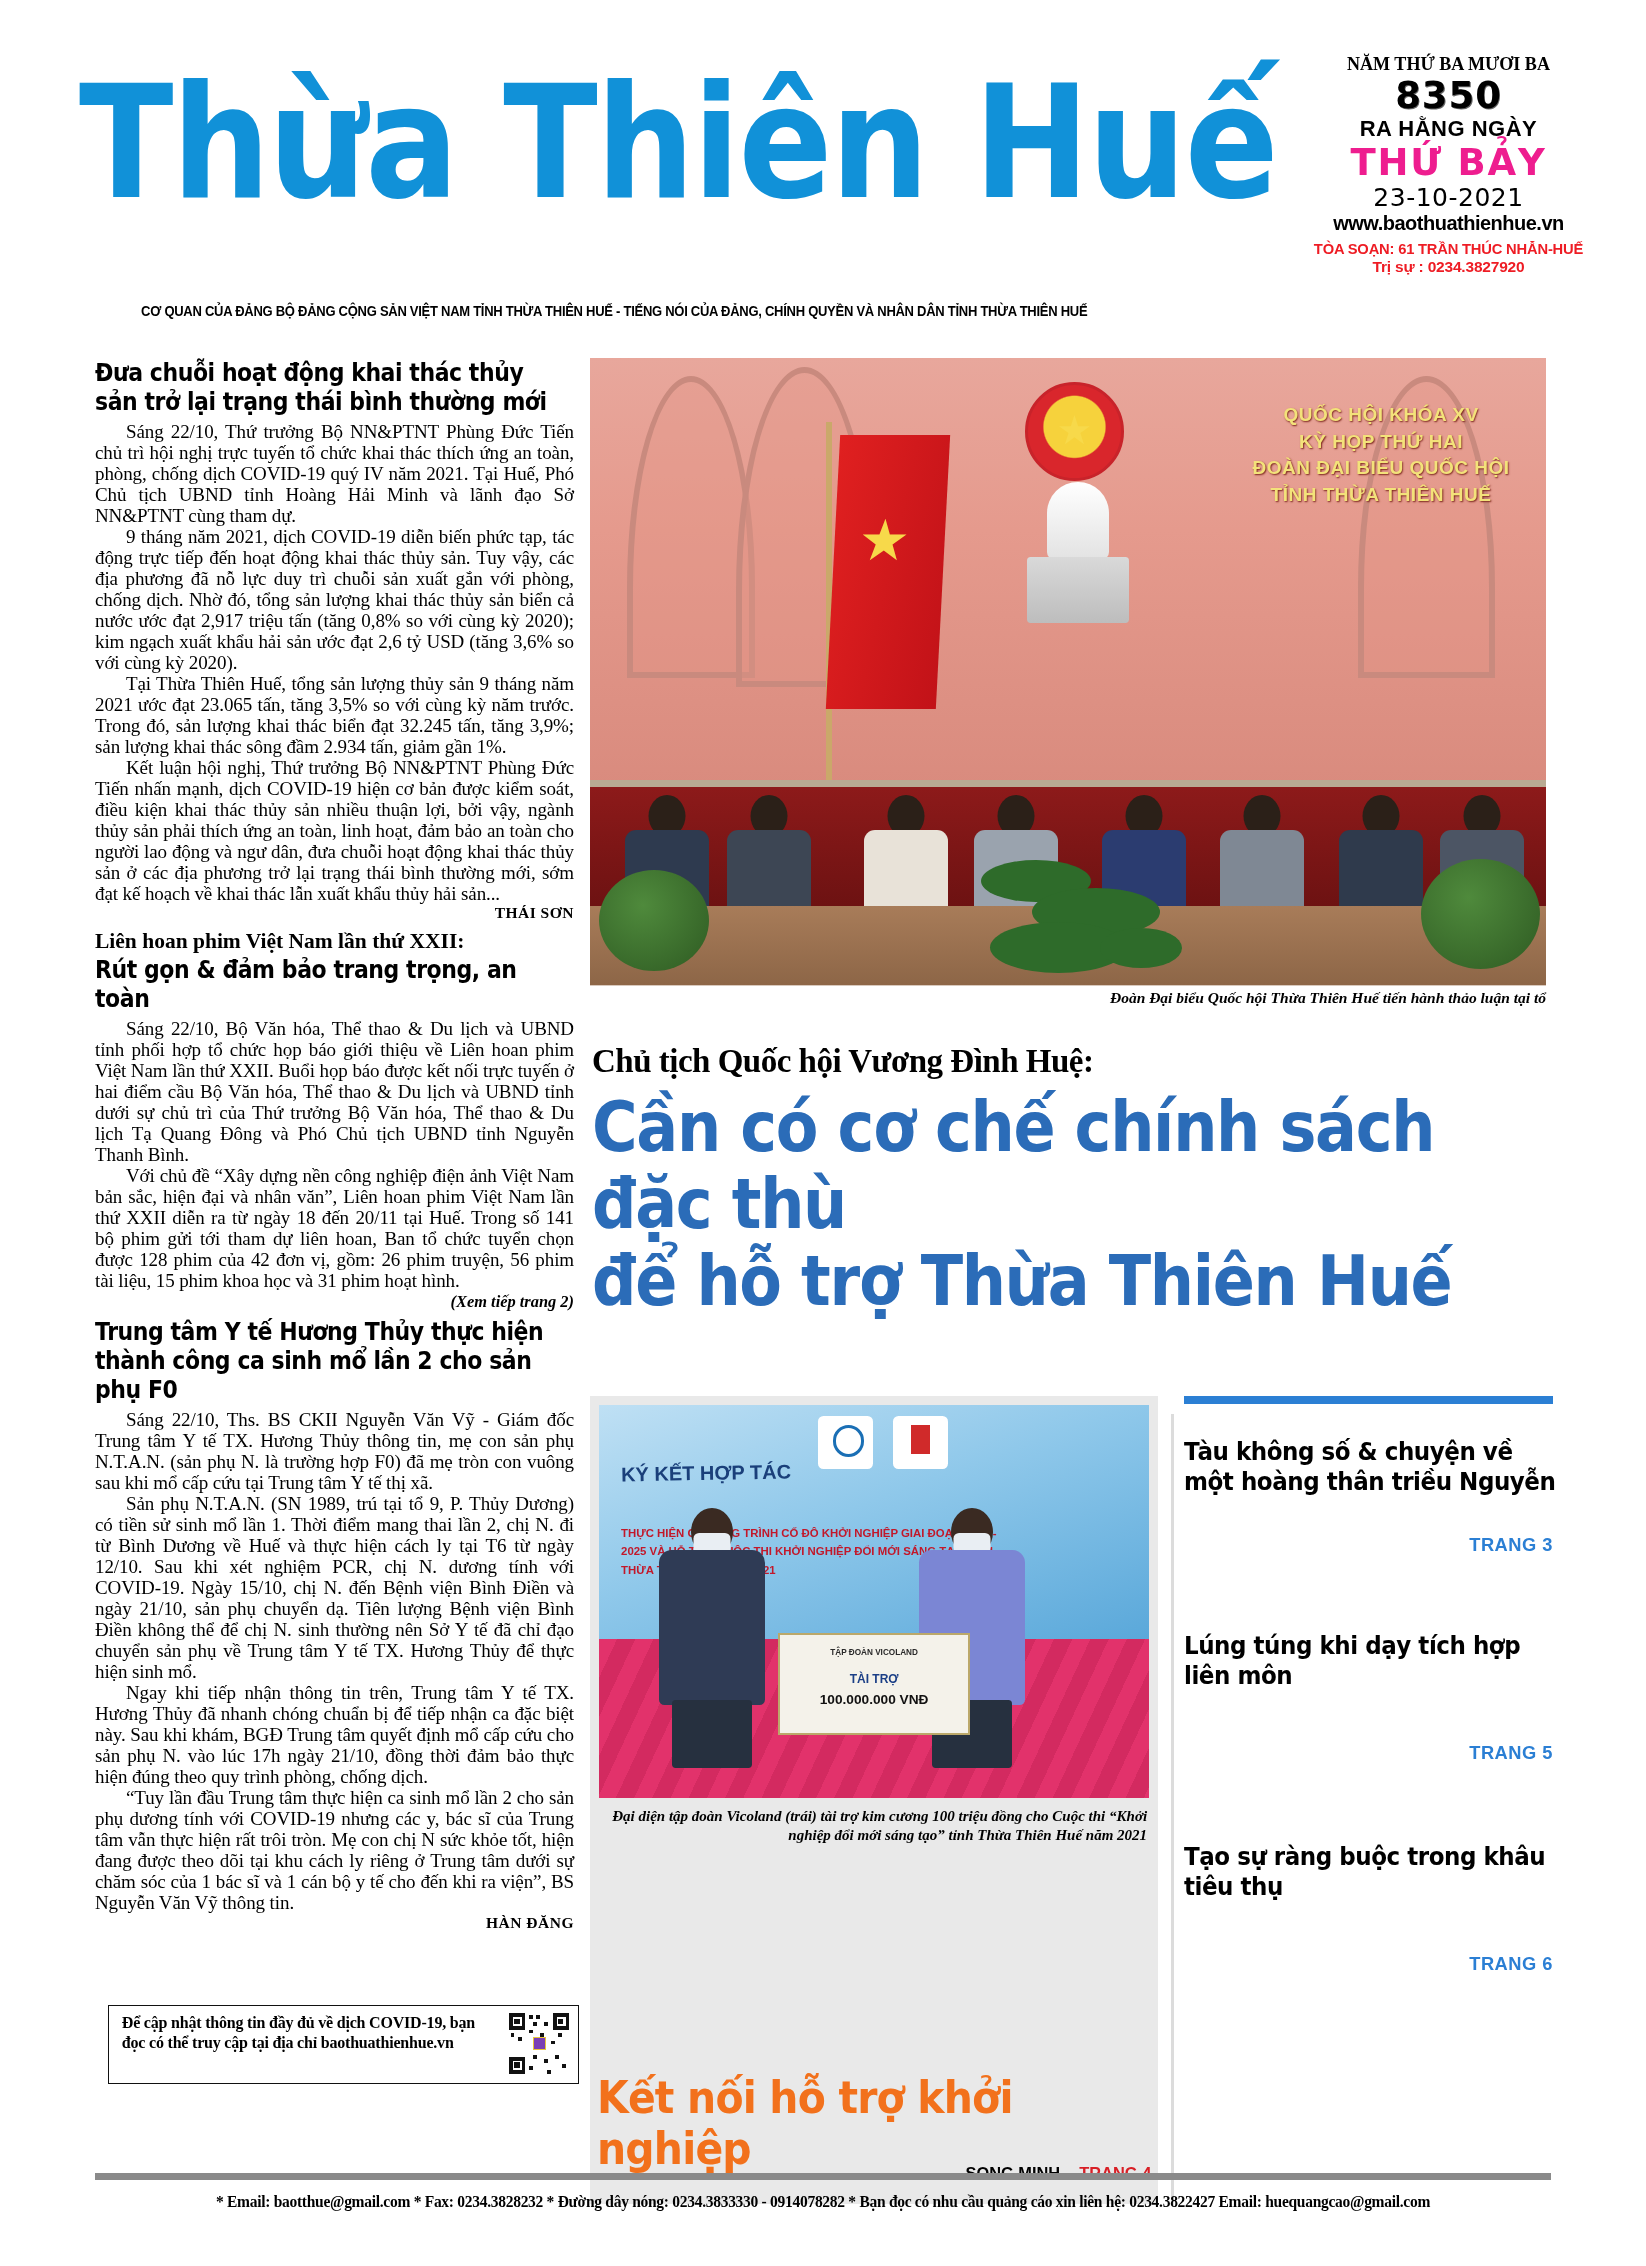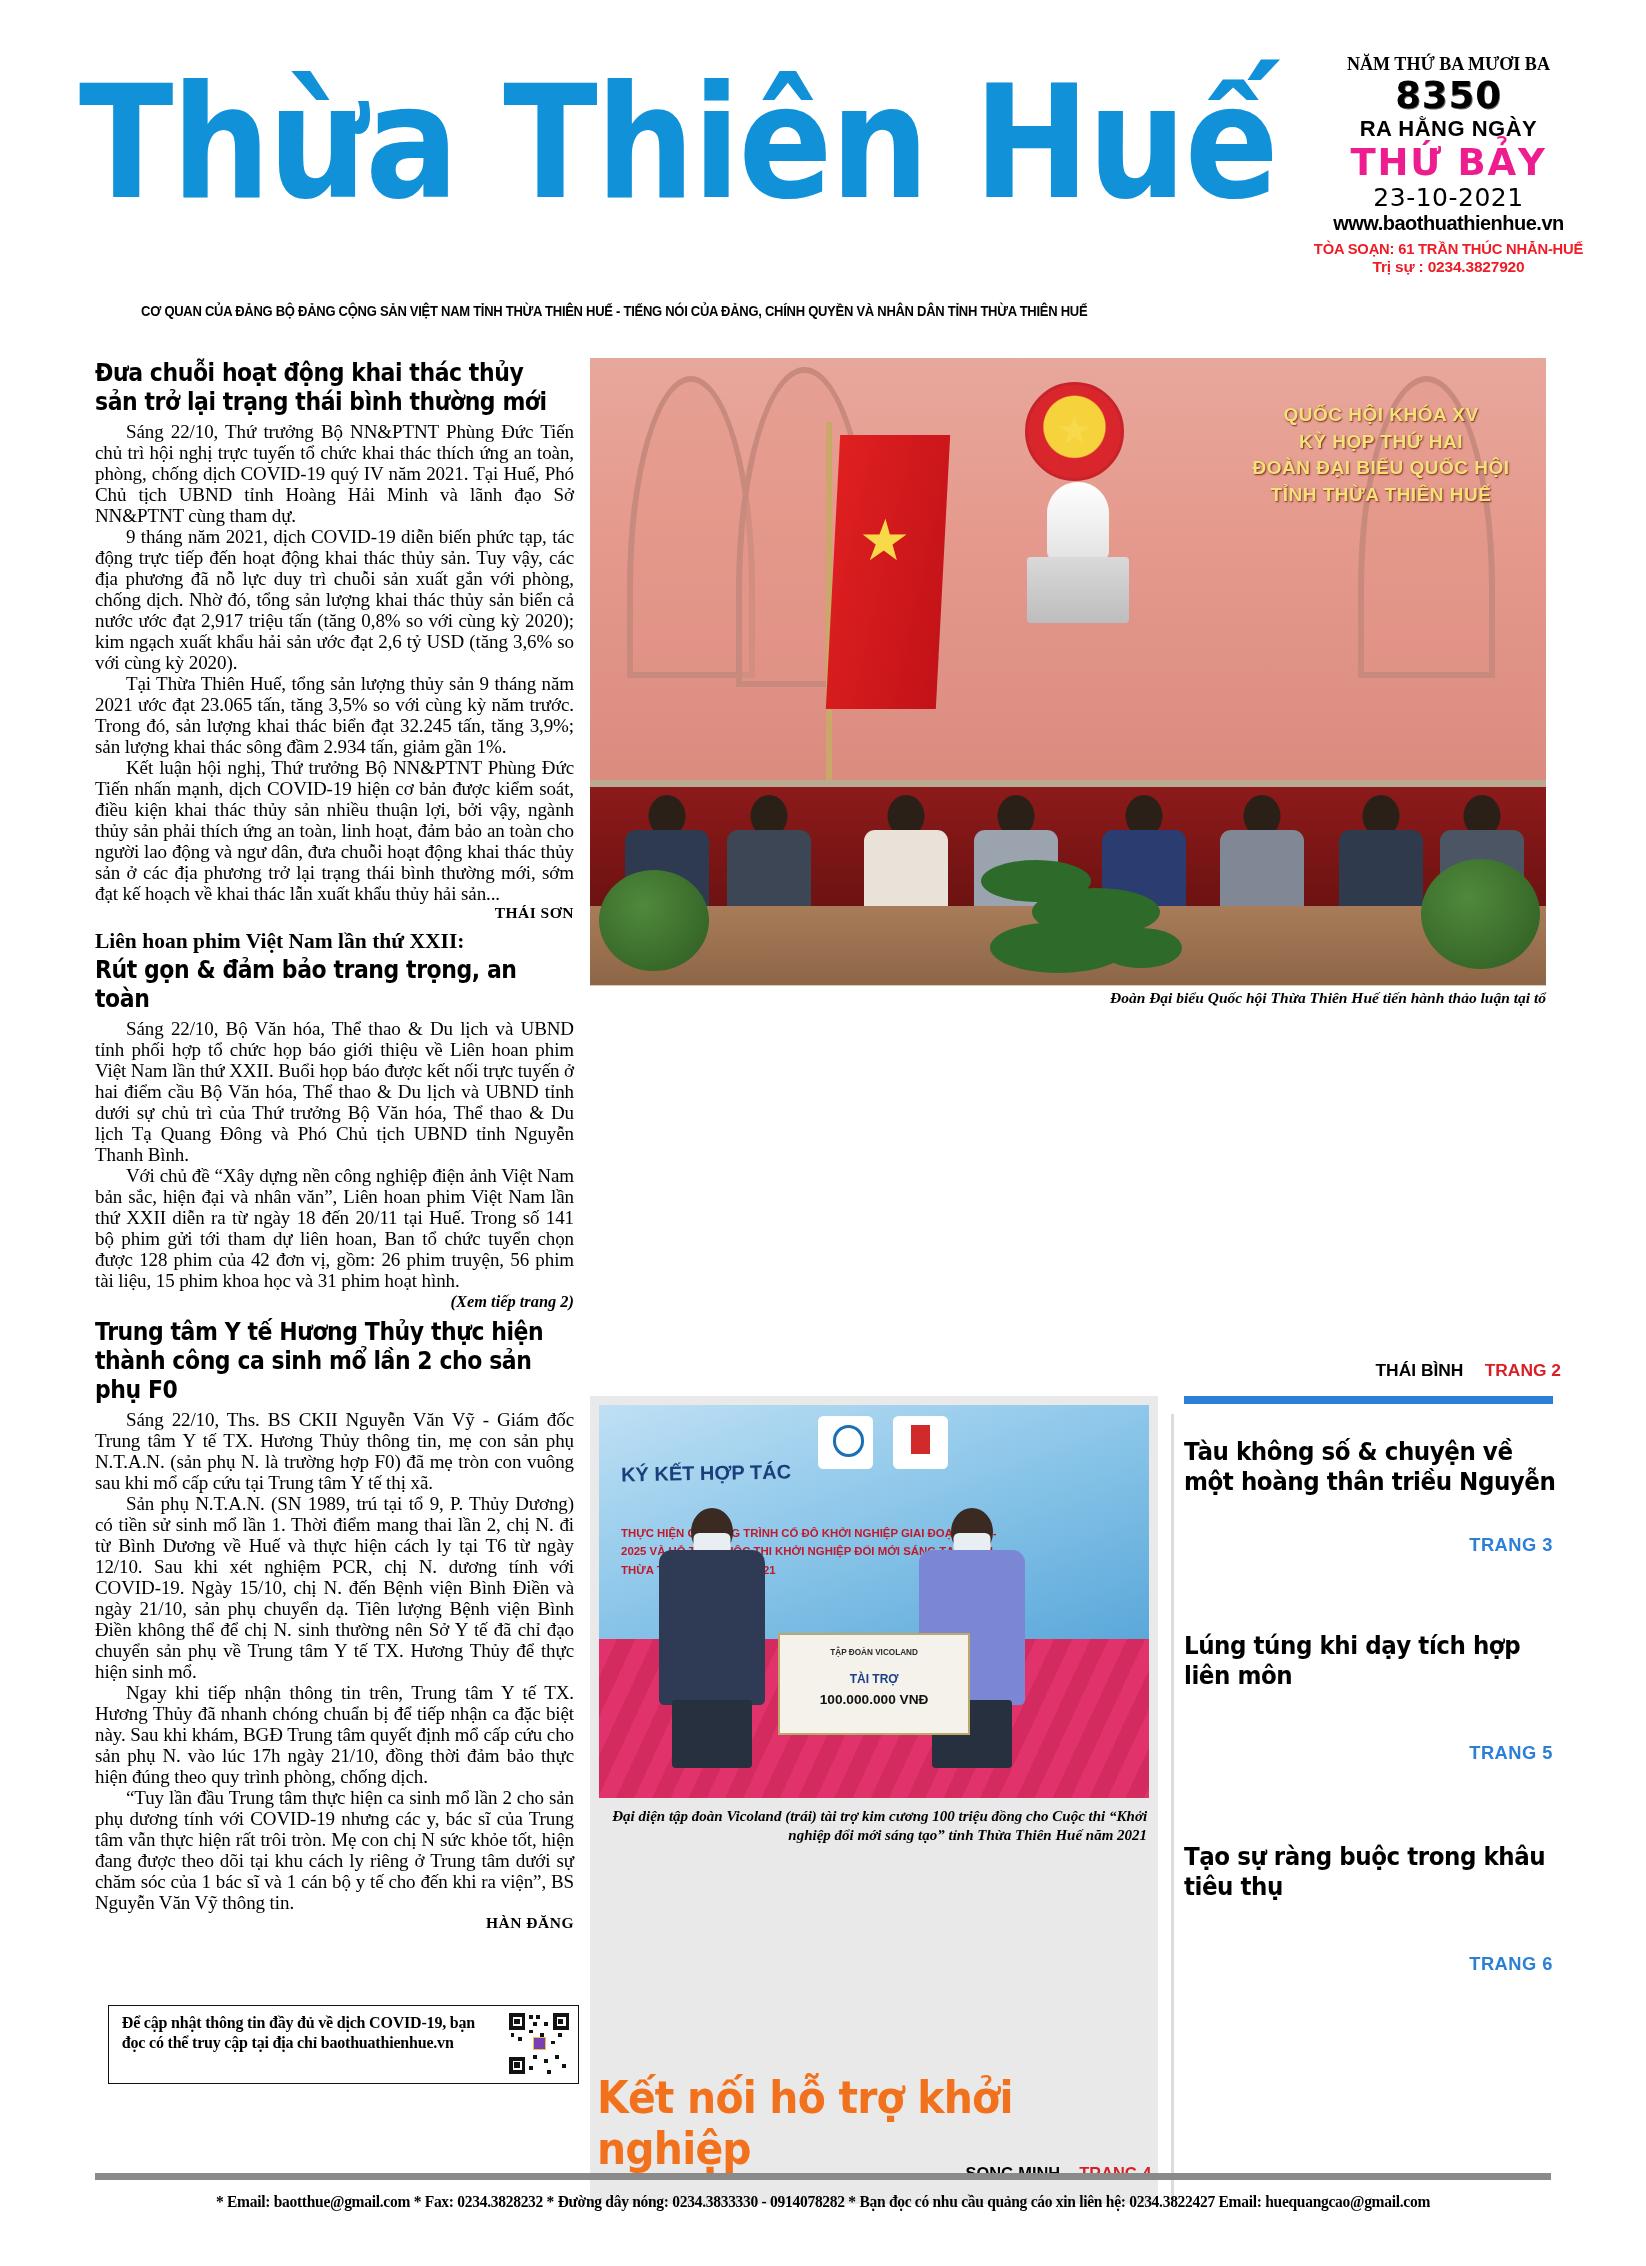--- a/index.html
+++ b/index.html
@@ -413,23 +413,26 @@
       <span class="lf" style="left:18.3px;top:9.1px;width:110px;height:42px;"></span>
       <span class="lf" style="left:69px;top:37px;width:128px;height:48px;"></span>
       <span class="lf" style="left:27.4px;top:71px;width:137px;height:51px;"></span>
       <span class="lf" style="left:137px;top:77px;width:82px;height:40px;"></span>
     </div>
     <div class="pt-plant" style="left:9.1px;top:512px;width:110px;height:101px;"></div>
     <div class="pt-plant" style="left:831px;top:501px;width:119px;height:110px;"></div>
   </div>
   <div class="photo-cap-top">Đoàn Đại biểu Quốc hội Thừa Thiên Huế tiến hành thảo luận tại tổ</div>
 
-  <div class="ch-byline">
-    <span>THÁI BÌNH</span>
-    <span class="page-ref">TRANG 2</span>
+  <div class="center-head">
+    <div class="ch-kicker">Chủ tịch Quốc hội Vương Đình Huệ:</div>
+    <div class="ch-main">
+      <div>Cần có cơ chế chính sách đặc thù</div>
+      <div>để hỗ trợ Thừa Thiên Huế</div>
+    </div>
   </div>
 
   <div class="block-bottom">
     <div class="bb-photo">
       <div class="bb-sky"></div>
       <div class="bb-stage"></div>
       <div class="bb-logo1"></div>
       <div class="bb-logo2"></div>
       <div class="bb-banner-t">KÝ KẾT HỢP TÁC</div>
       <div class="bb-banner-s">THỰC HIỆN CHƯƠNG TRÌNH CỐ ĐÔ KHỞI NGHIỆP GIAI ĐOẠN 2021 - 2025 VÀ HỖ TRỢ CUỘC THI KHỞI NGHIỆP ĐỔI MỚI SÁNG TẠO TỈNH THỪA THIÊN HUẾ NĂM 2021</div>

